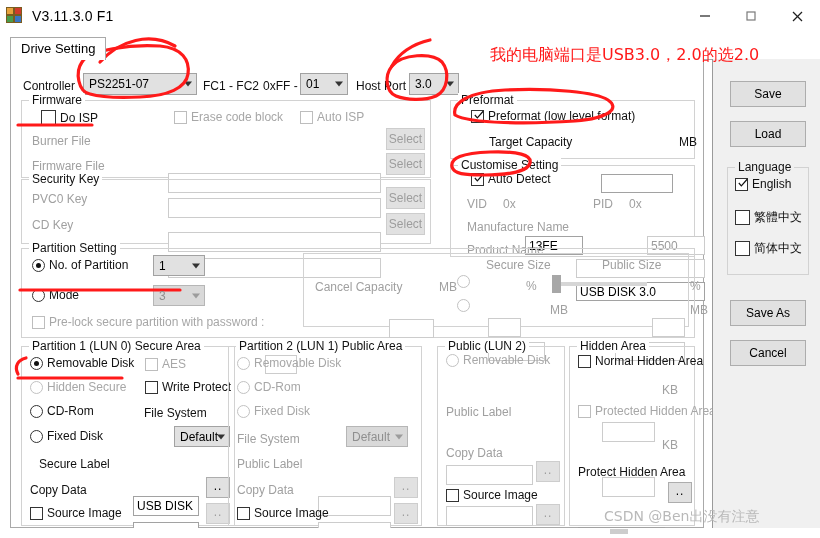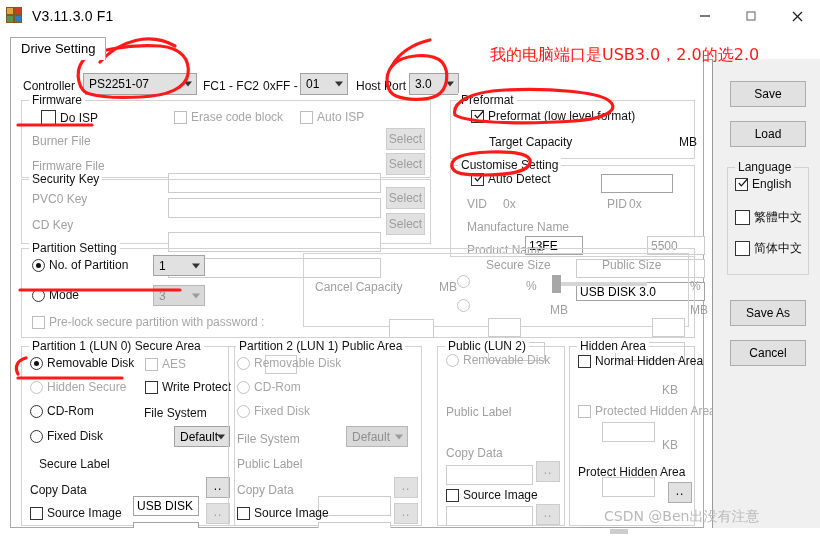--- a/index.html
+++ b/index.html
@@ -263,21 +263,21 @@
         <span class="box">
           <svg class="tick" viewBox="0 0 12 12">
               <polyline points="1,6 4,9.5 11,1.5" fill="none" stroke="#111" stroke-width="1.4"></polyline>
             </svg>
         </span>
         <span class="ctext">Auto Detect</span>
       </div>
       <div class="lbl dis" style="left:16px; top:31px;">VID</div>
       <div class="lbl dis" style="left:52px; top:31px;">0x</div>
       <div class="tbox" style="left:74px; top:26px; width:58px; height:19px;">13FE</div>
-      <div class="lbl dis" style="left:156px; top:31px;">PID</div>
+      <div class="lbl dis" style="left:142px; top:31px;">PID</div>
       <div class="lbl dis" style="left:178px; top:31px;">0x</div>
       <div class="tbox dis" style="left:196px; top:26px; width:58px; height:19px;">5500</div>
 
       <div class="lbl dis" style="left:16px; top:54px;">Manufacture Name</div>
       <div class="tbox dis" style="left:125px; top:49px; width:129px; height:19px;"></div>
 
       <div class="lbl dis" style="left:16px; top:77px;">Product Name</div>
       <div class="tbox" style="left:125px; top:72px; width:129px; height:19px;">USB DISK 3.0</div>
     </div>
 

